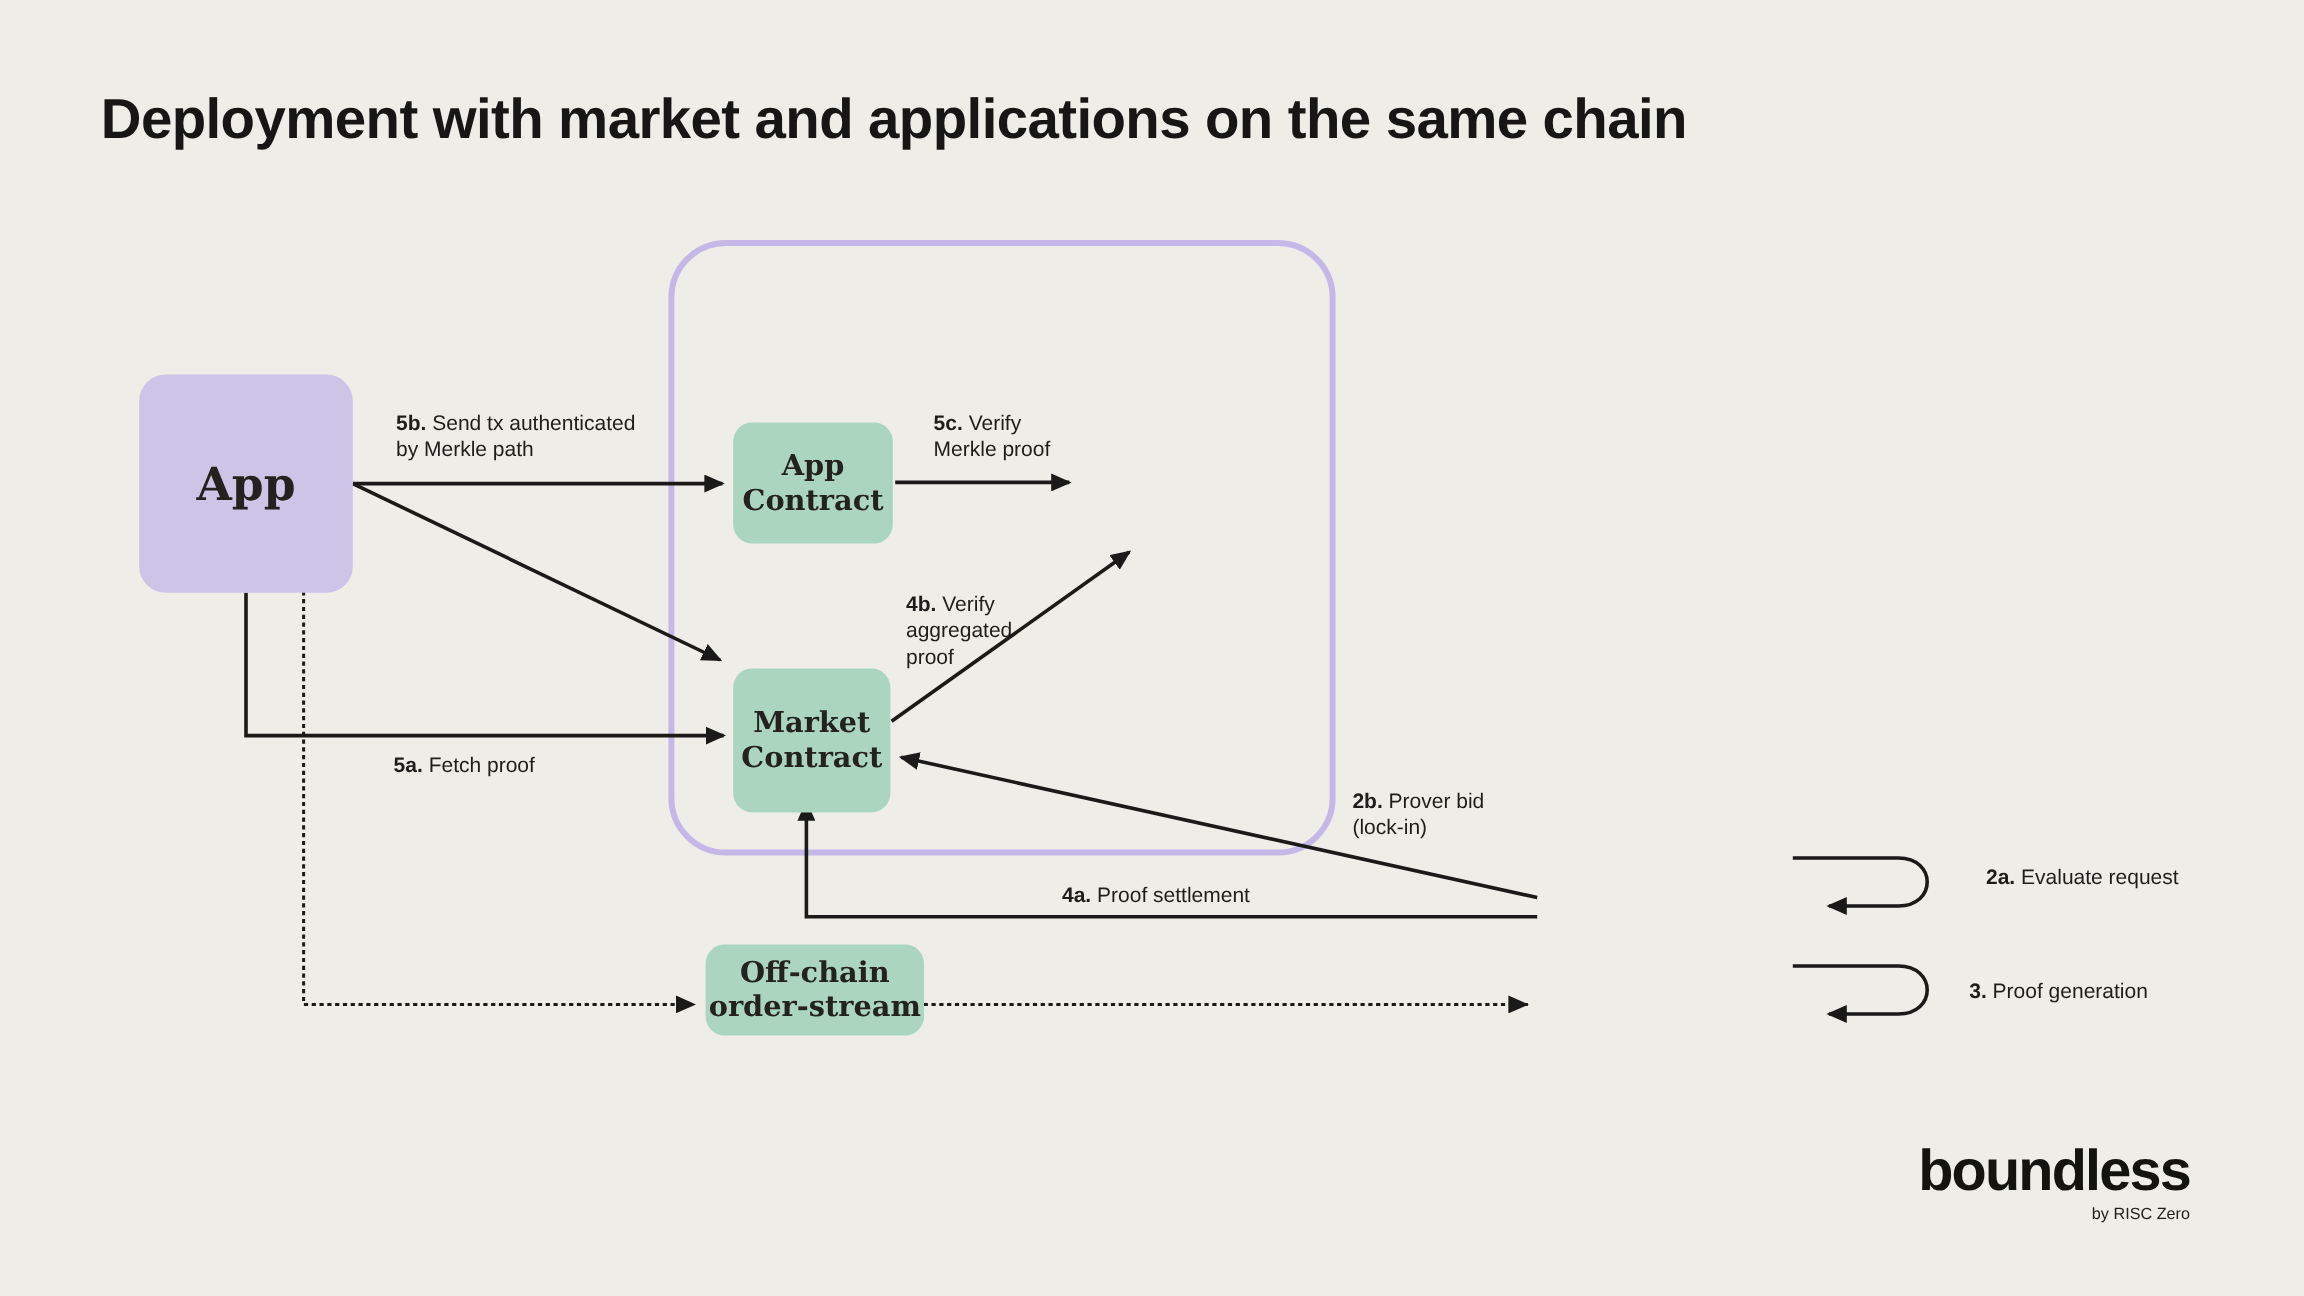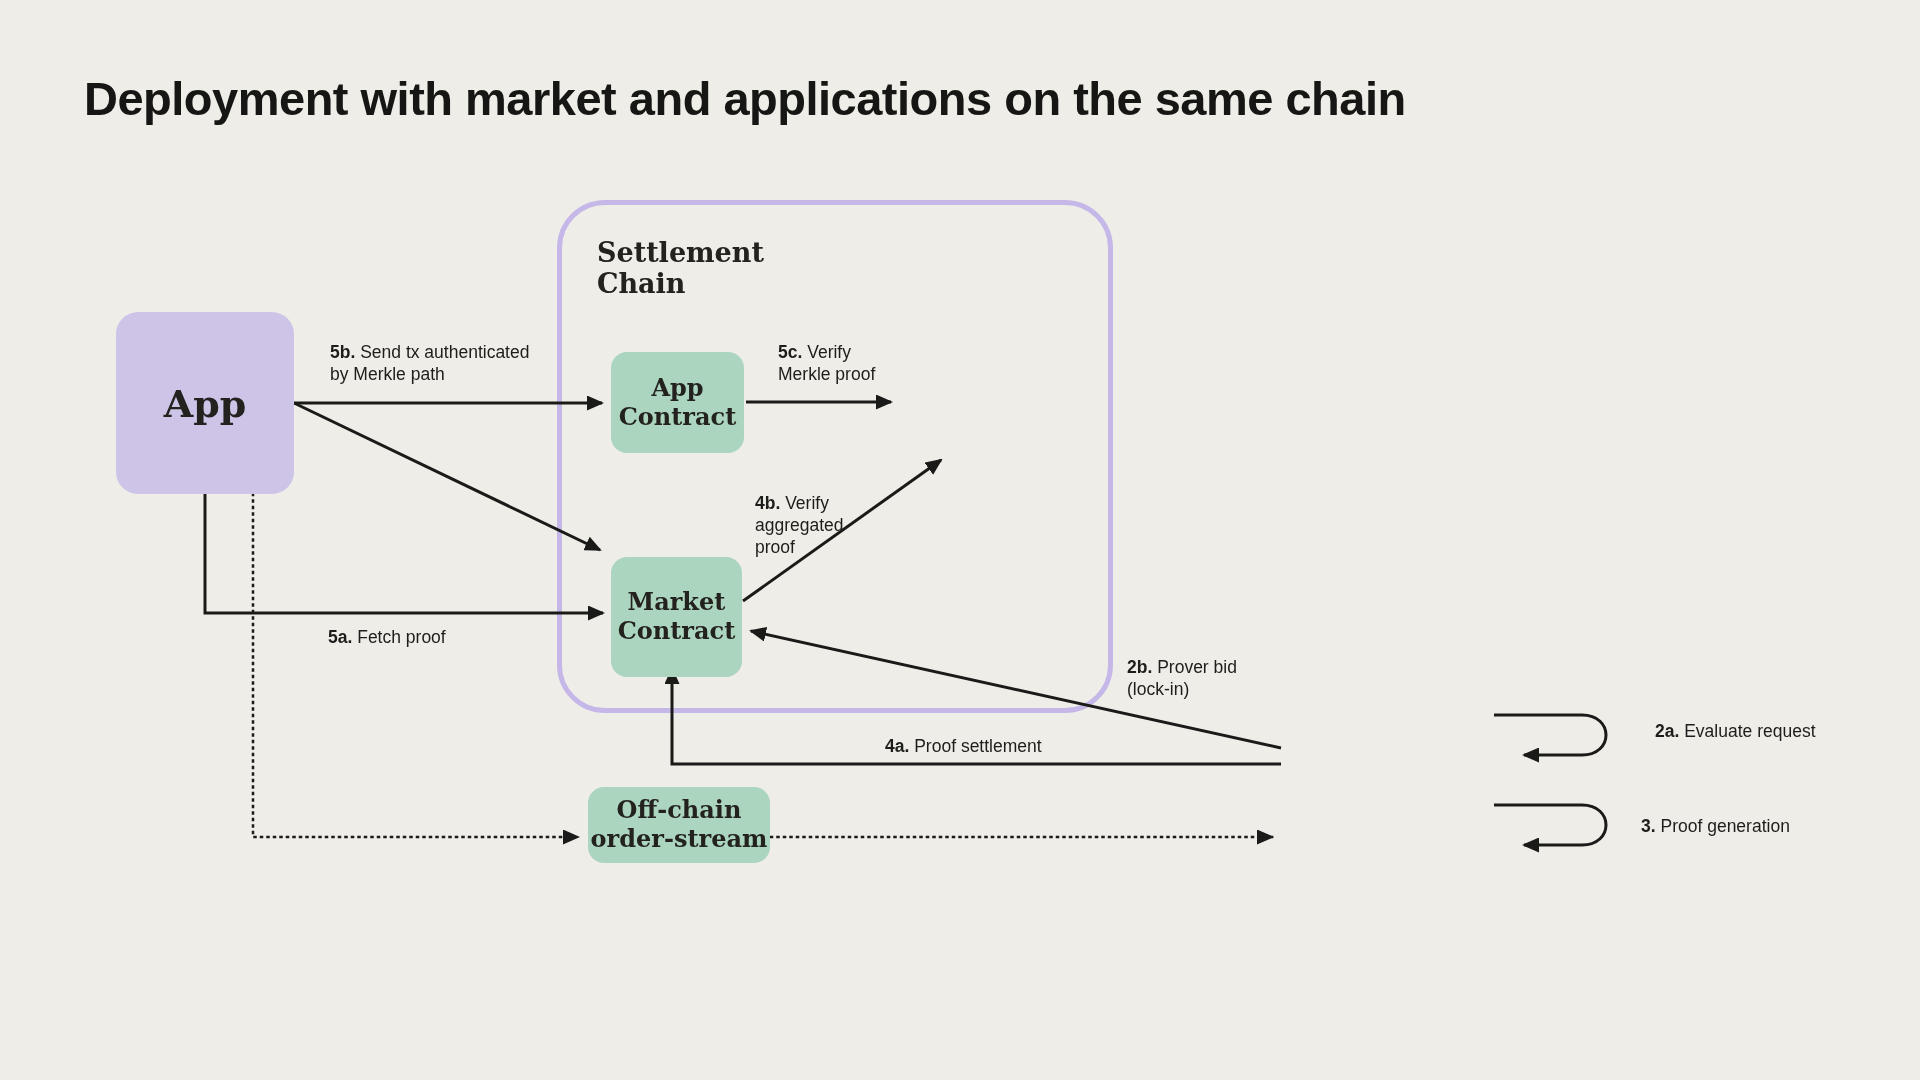--- a/index.html
+++ b/index.html
@@ -118,21 +118,20 @@
   }
 </style>
 </head>
 <body>
 
 <div class="canvas">
 
   <h1 class="title">Deployment with market and applications on the same chain</h1>
 
   <div class="settlement"></div>
-  <div class="settlement-label">Settlement<br>Chain</div>
 
   <svg class="edges-layer" viewBox="0 0 1920 1080" xmlns="http://www.w3.org/2000/svg">
     <defs>
       <marker id="arrow" markerUnits="userSpaceOnUse" markerWidth="17" markerHeight="15" viewBox="0 0 17 15" refX="15" refY="7.5" orient="auto">
         <path d="M0,0 L17,7.5 L0,15 Z" fill="#1a1a18"></path>
       </marker>
     </defs>
     <g stroke="#1a1a18" stroke-width="3" fill="none">
 
       <path d="M294,403 H602" marker-end="url(#arrow)"></path>
@@ -168,14 +167,18 @@
 
   <div class="edge-label lbl-5b"><strong>5b.</strong> Send tx authenticated<br>by Merkle path</div>
   <div class="edge-label lbl-5a"><strong>5a.</strong> Fetch proof</div>
   <div class="edge-label lbl-5c"><strong>5c.</strong> Verify<br>Merkle proof</div>
   <div class="edge-label lbl-4b"><strong>4b.</strong> Verify<br>aggregated<br>proof</div>
   <div class="edge-label lbl-4a"><strong>4a.</strong> Proof settlement</div>
   <div class="edge-label lbl-2b"><strong>2b.</strong> Prover bid<br>(lock-in)</div>
   <div class="edge-label lbl-2a"><strong>2a.</strong> Evaluate request</div>
   <div class="edge-label lbl-3"><strong>3.</strong> Proof generation</div>
 
+  <div class="logo">
+    <div class="logo-brand">boundless</div>
+    <div class="logo-byline">by RISC Zero</div>
+  </div>
 
 </div>
 
 </body></html>

